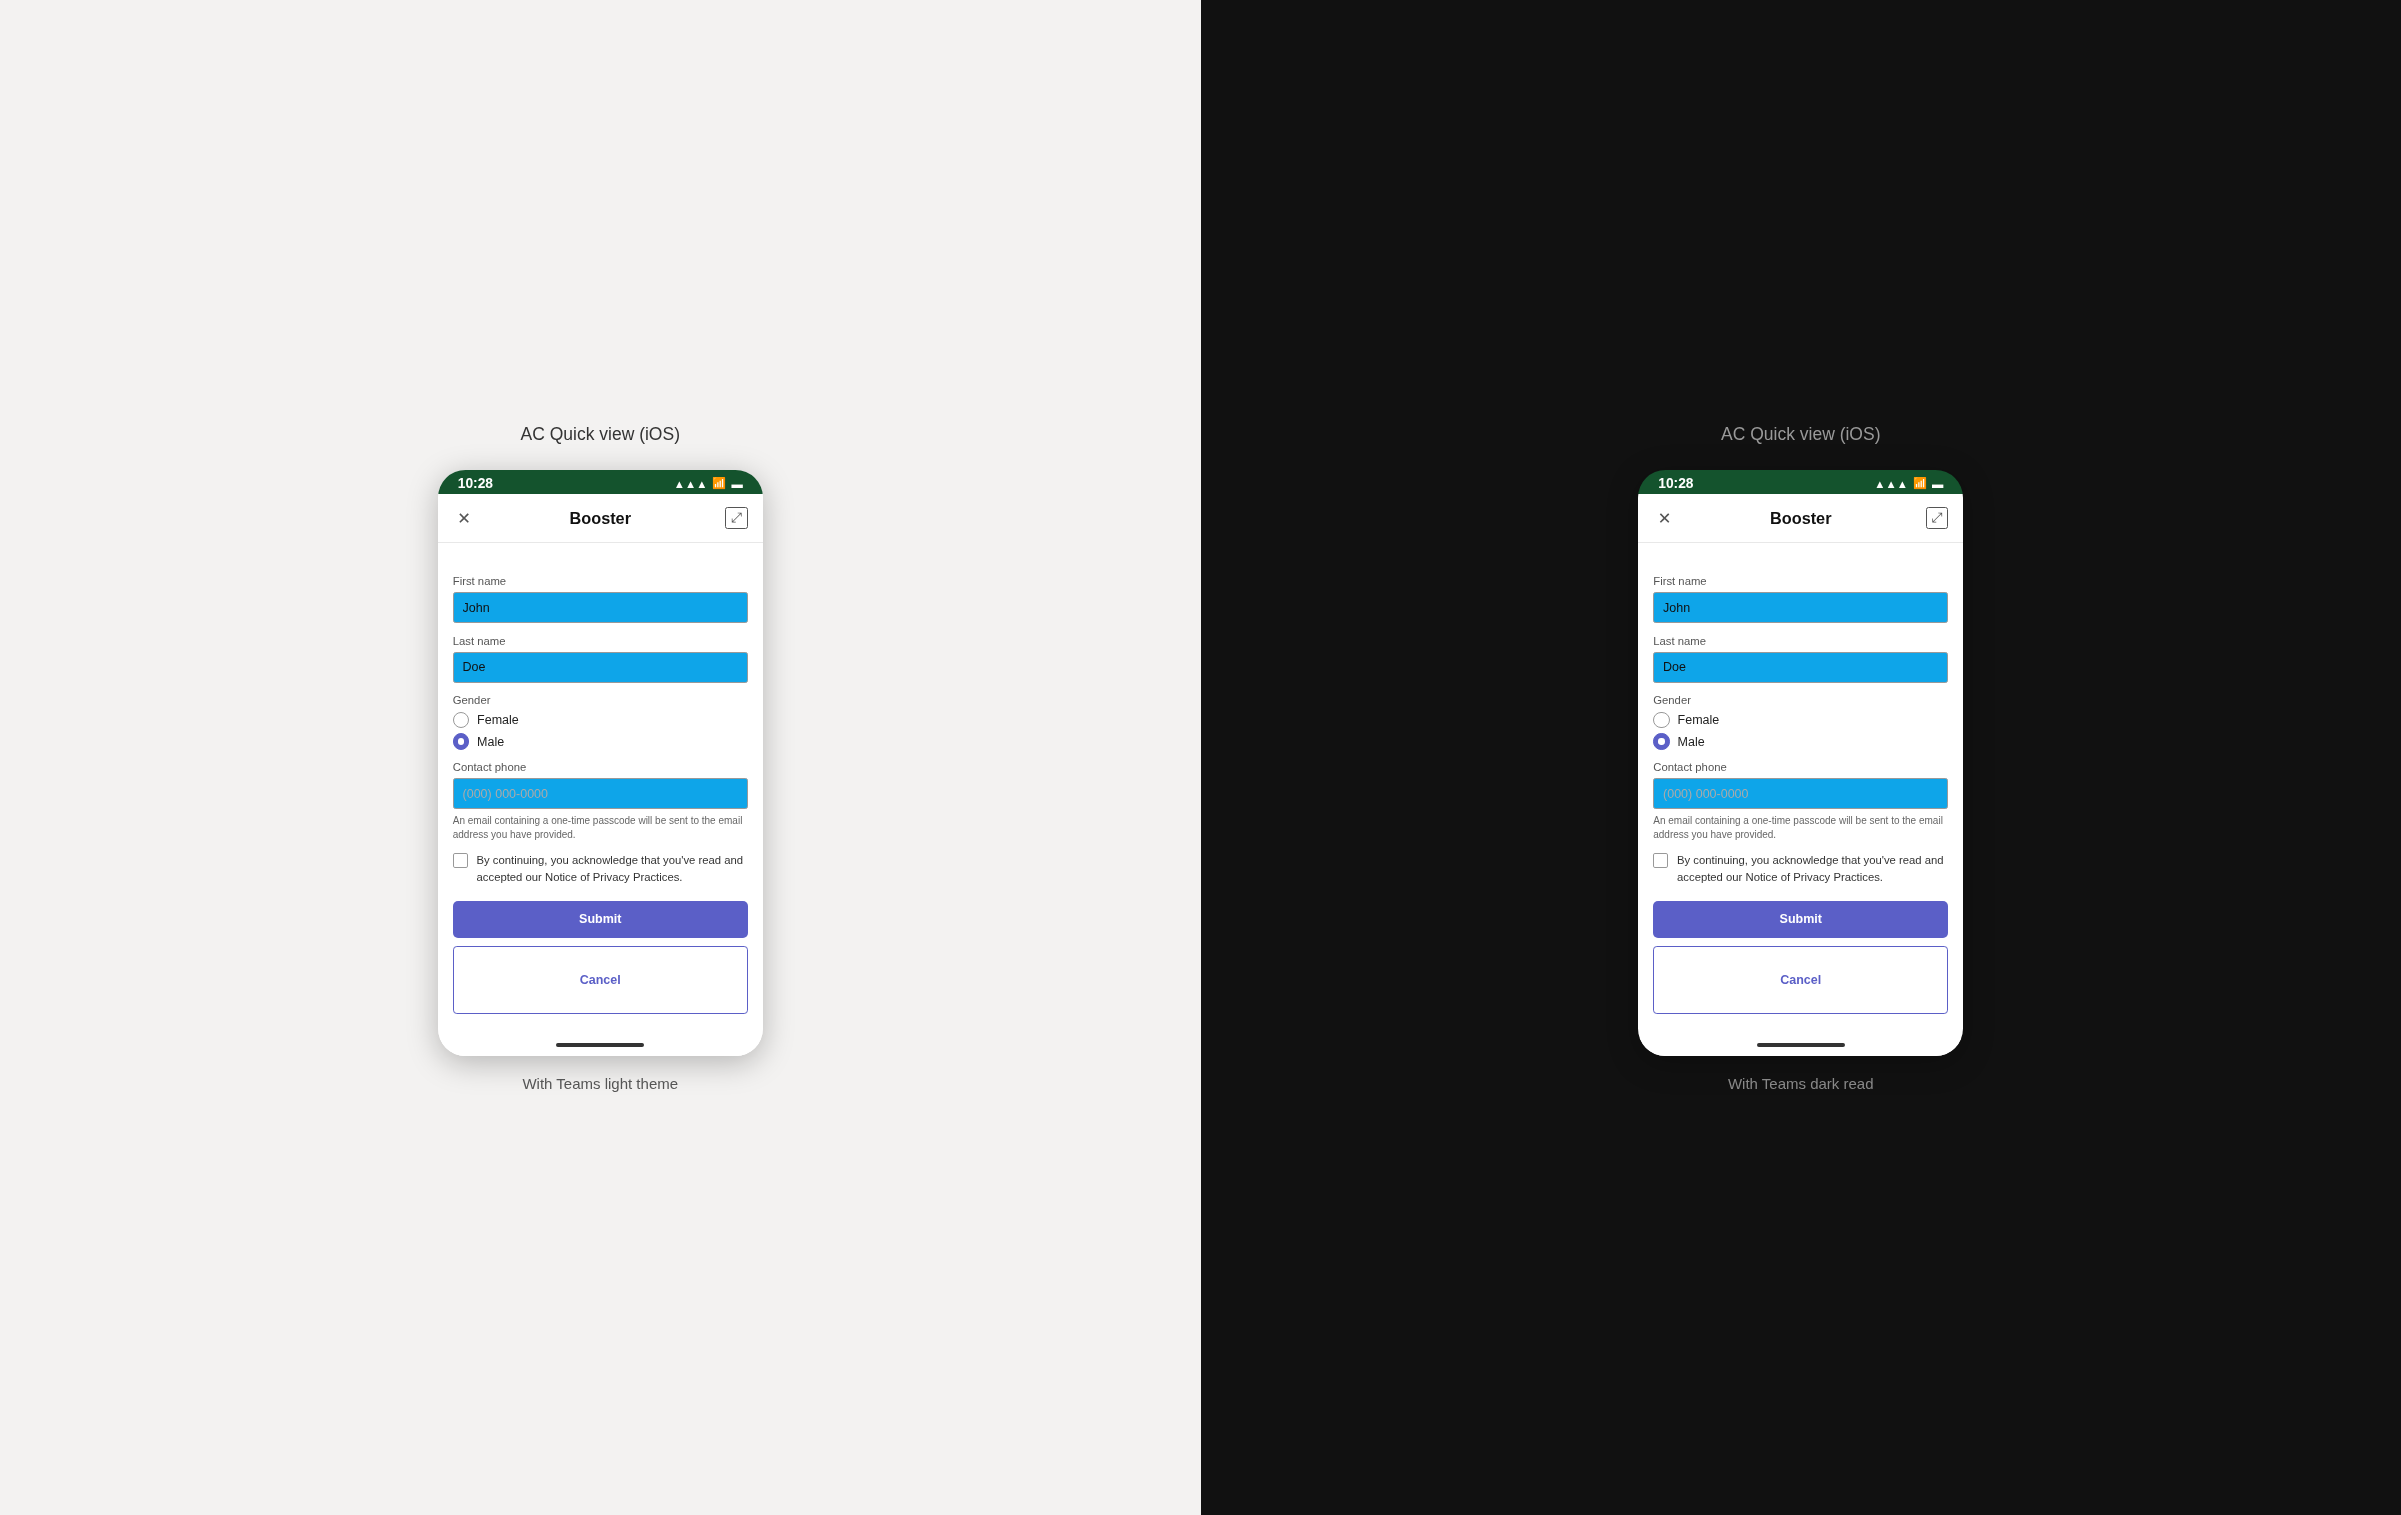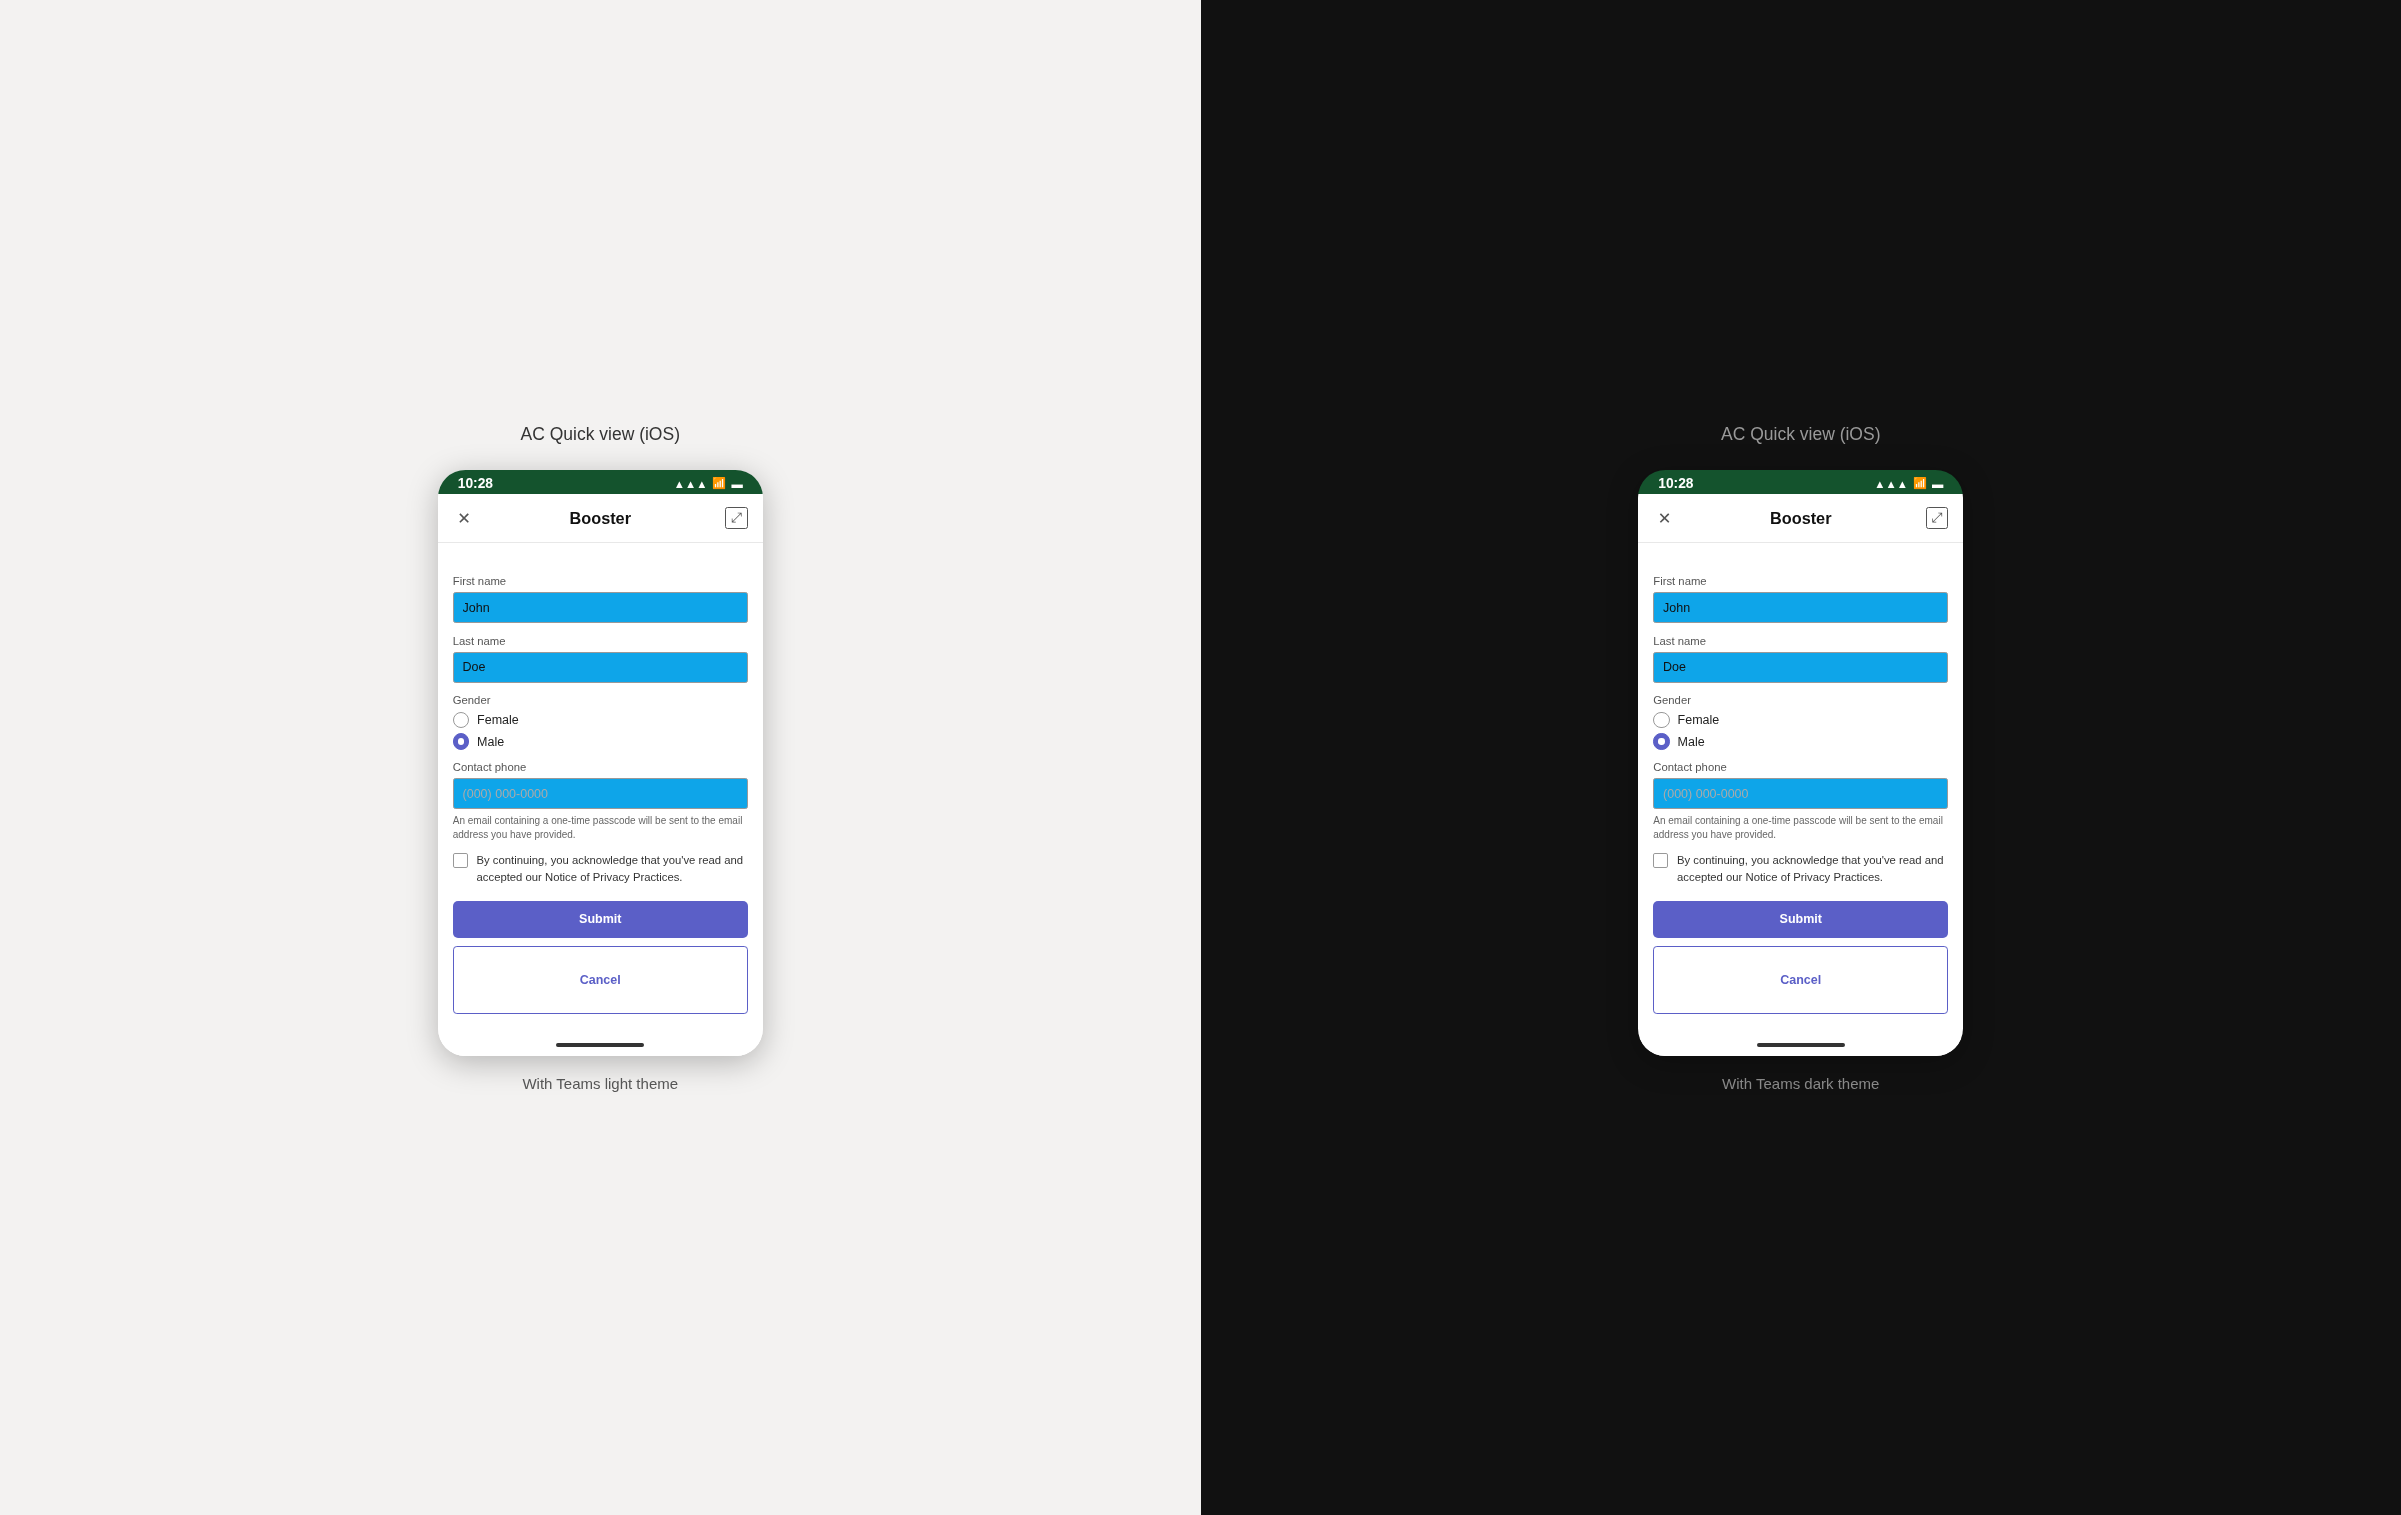--- a/index.html
+++ b/index.html
@@ -377,15 +377,15 @@
         <button class="btn-submit">Submit</button>
         <button class="btn-cancel">Cancel</button>
       </div>
 
       <div class="home-indicator">
         <div class="home-bar"></div>
       </div>
     </div>
   </div>
 
-  <div class="panel-subtitle">With Teams dark theme</div>
+  <div class="panel-subtitle">With Teams dark read</div>
 </div>
 
 
 </body></html>

